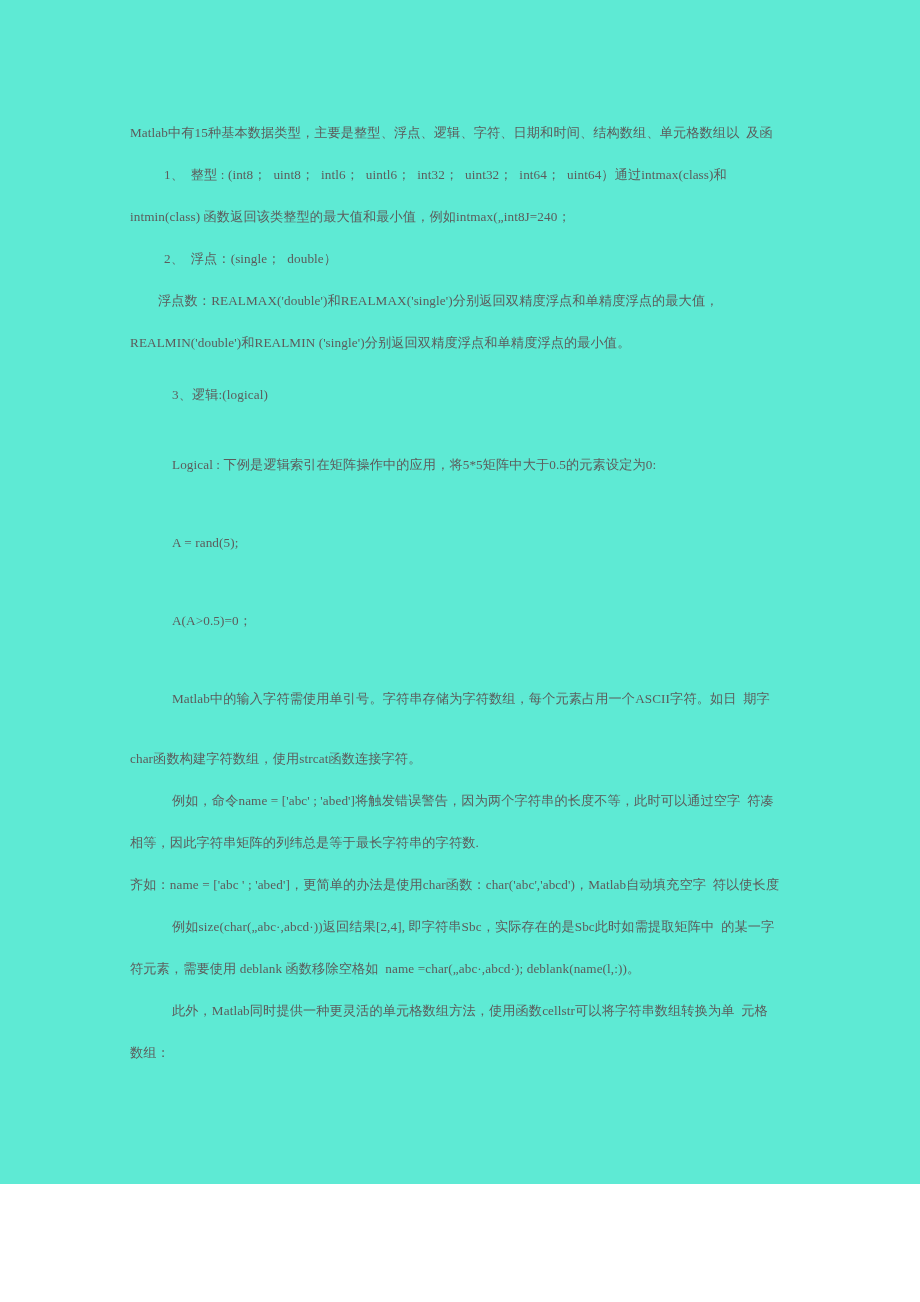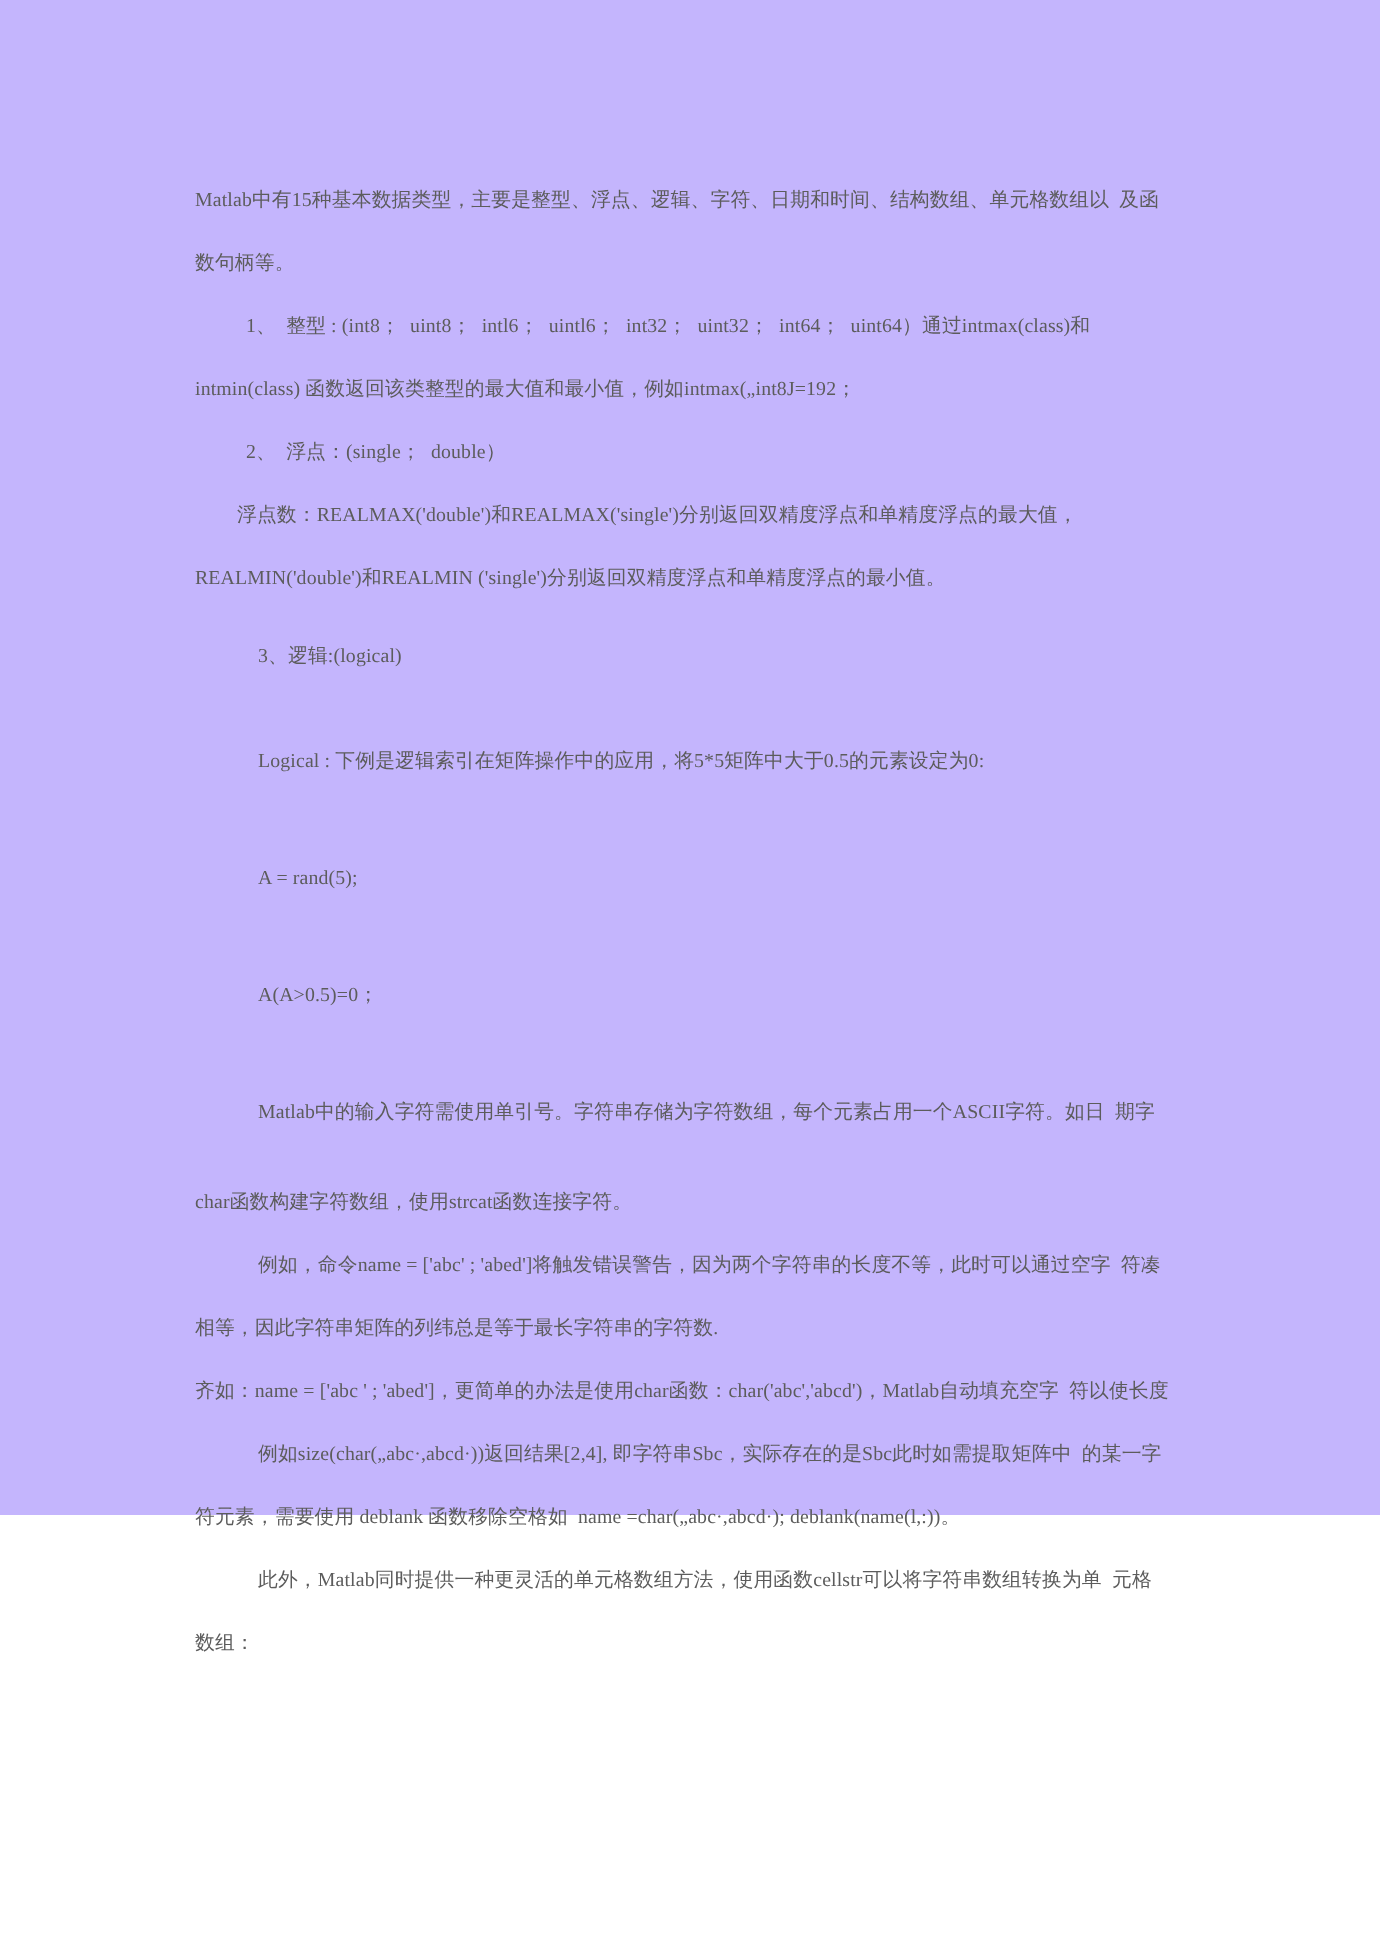--- a/index.html
+++ b/index.html
@@ -12,22 +12,22 @@
     width: 920px;
     height: 1302px;
     overflow: hidden;
     font-family: "Liberation Serif", "DejaVu Serif", serif;
     color: #4a4a4a;
     -webkit-font-smoothing: antialiased;
   }
   .page {
     position: relative;
     width: 920px;
-    height: 1010px;
-    background: #c4b5fd;
+    height: 1184px;
+    background: #5eead4;
     box-sizing: border-box;
   }
   .content {
     position: absolute;
     left: 130px;
     top: 112px;
     width: 662px;
   }
   
   .para {
@@ -53,26 +53,25 @@
   .content { filter: saturate(0.2); }
 </style>
 </head>
 <body style="background: rgb(255, 255, 255);">
 
 <div class="page">
   <div class="content" style="color: rgb(92, 92, 92);">
 
     <div class="para">
       <span class="ln ind-0">Matlab中有15种基本数据类型，主要是整型、浮点、逻辑、字符、日期和时间、结构数组、单元格数组以  及函</span>
-      <span class="ln ind-0">数句柄等。</span>
     </div>
 
     <div class="para">
       <span class="ln ind-1">1、  整型 : (int8；  uint8；  intl6；  uintl6；  int32；  uint32；  int64；  uint64）通过intmax(class)和</span>
-      <span class="ln ind-0">intmin(class) 函数返回该类整型的最大值和最小值，例如intmax(„int8J=192；</span>
+      <span class="ln ind-0">intmin(class) 函数返回该类整型的最大值和最小值，例如intmax(„int8J=240；</span>
     </div>
 
     <div class="para">
       <span class="ln ind-1">2、  浮点：(single；  double）</span>
       <span class="ln ind-2">浮点数：REALMAX('double')和REALMAX('single')分别返回双精度浮点和单精度浮点的最大值，</span>
       <span class="ln ind-0">REALMIN('double')和REALMIN ('single')分别返回双精度浮点和单精度浮点的最小值。</span>
     </div>
 
     <div class="para">
       <span class="ln ind-3 tall">3、逻辑:(logical)</span>

